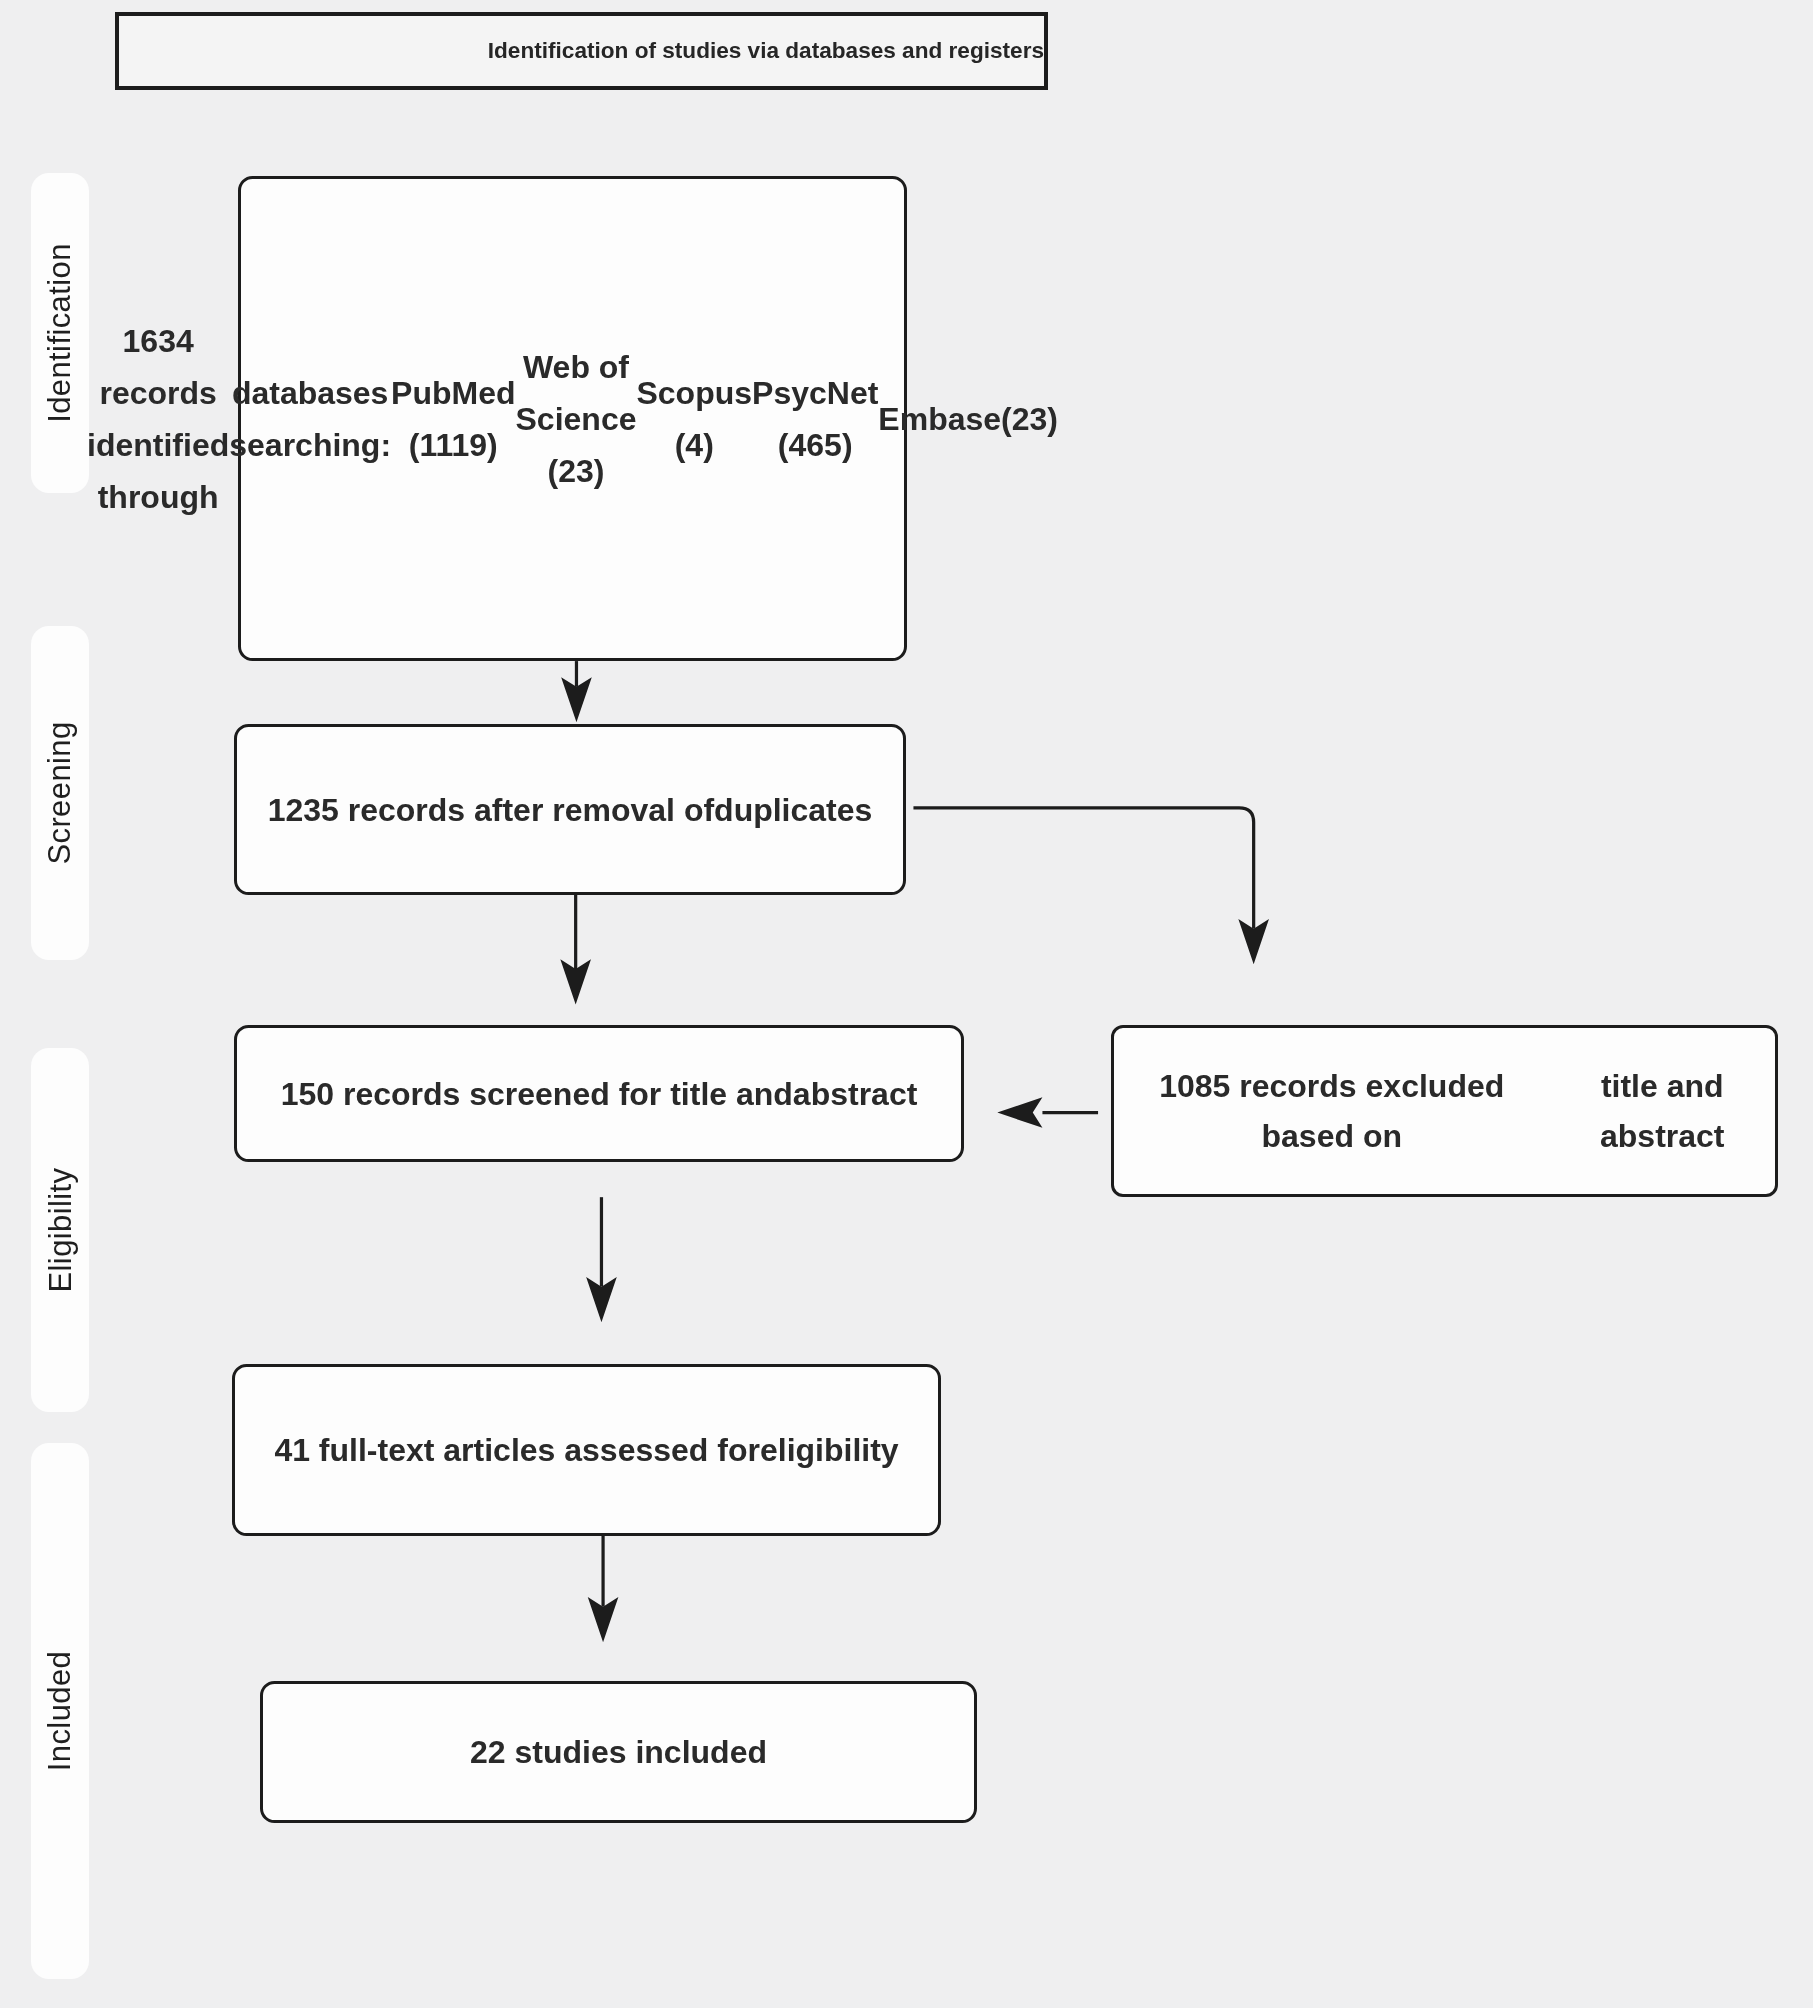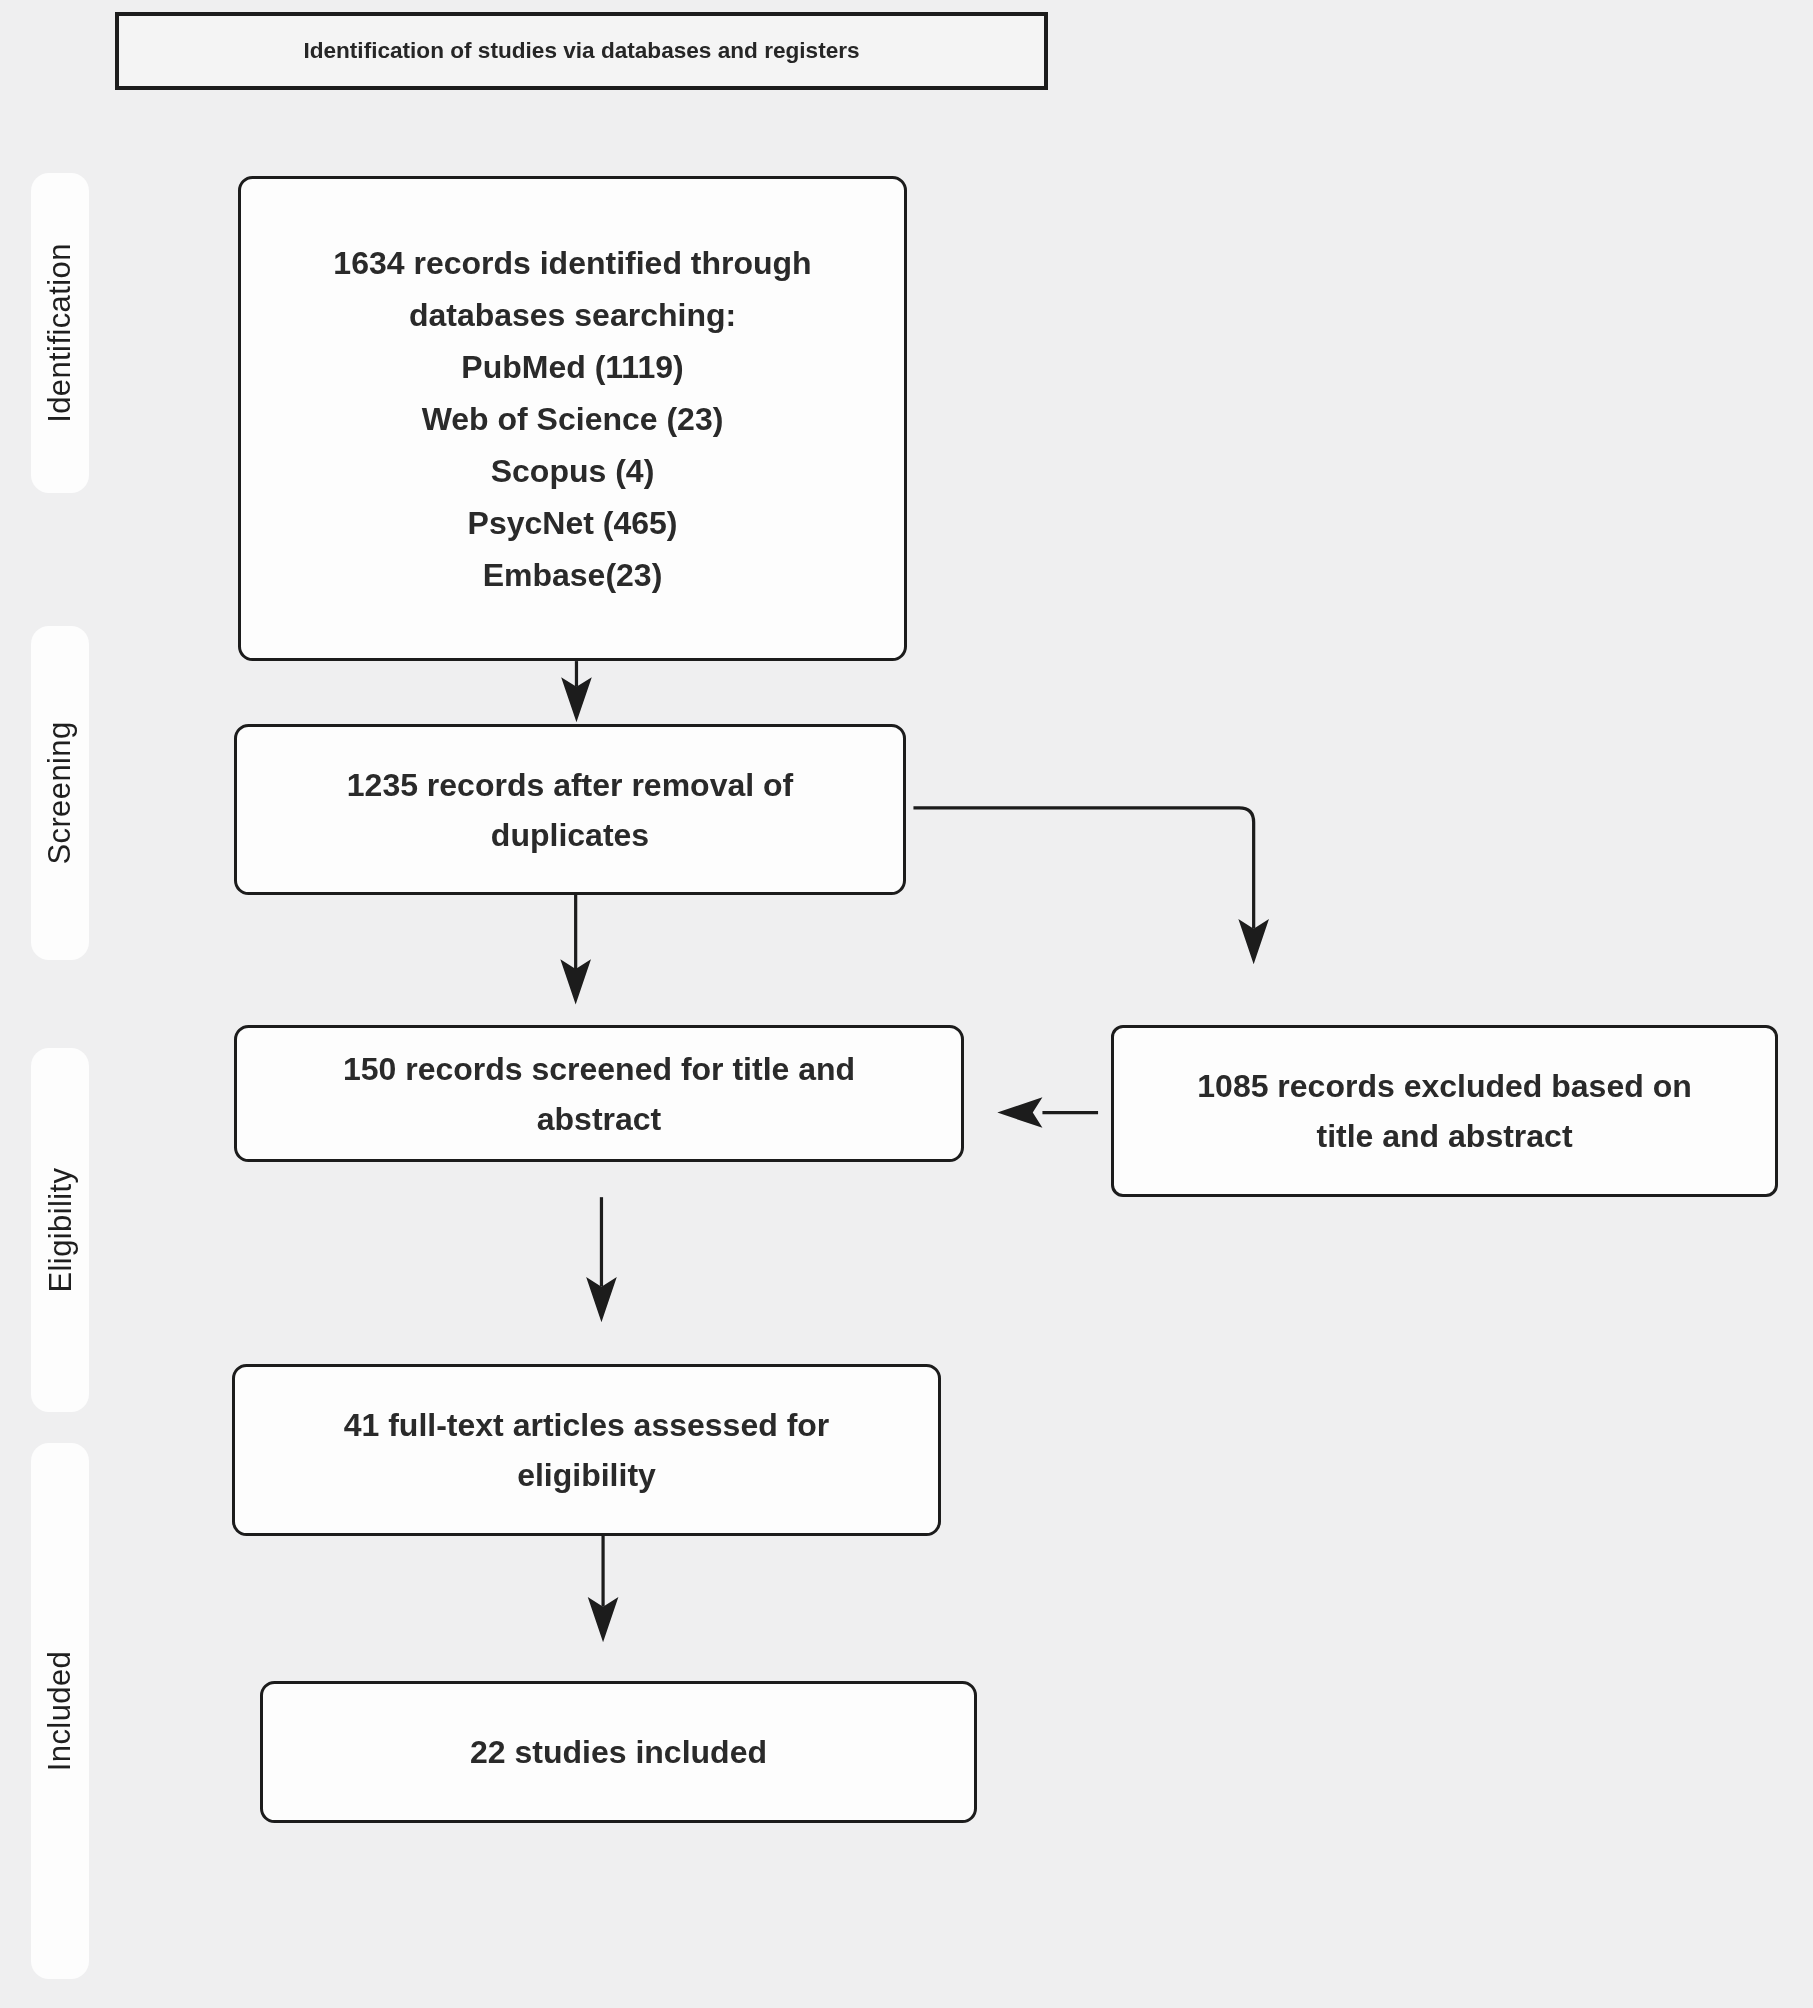--- a/index.html
+++ b/index.html
@@ -24,21 +24,21 @@
     position: absolute;
     left: 115px;
     top: 12px;
     width: 933px;
     height: 78px;
     background: #f4f4f4;
     border: 4px solid #1c1c1c;
     box-sizing: border-box;
     display: flex;
     align-items: center;
-    justify-content: center;
+    justify-content: flex-end;
   }
   .title-box .title-text {
     font-size: 22.6px;
     font-weight: bold;
     color: #262626;
     text-align: center;
   }
   
   .rail {
     position: absolute;
@@ -63,21 +63,21 @@
   .rail-eligibility    { top: 1048px; height: 364px; }
   .rail-included       { top: 1443px; height: 536px; }
   
   .flow-box {
     position: absolute;
     background: #fdfdfd;
     border: 3.2px solid #1c1c1c;
     border-radius: 14.5px;
     box-sizing: border-box;
     display: flex;
-    flex-direction: column;
+    flex-direction: row;
     align-items: center;
     justify-content: center;
     text-align: center;
     color: #2a2a2a;
     font-weight: bold;
     font-size: 32px;
   }
   .flow-box .line {
     display: block;
     line-height: 50px;

